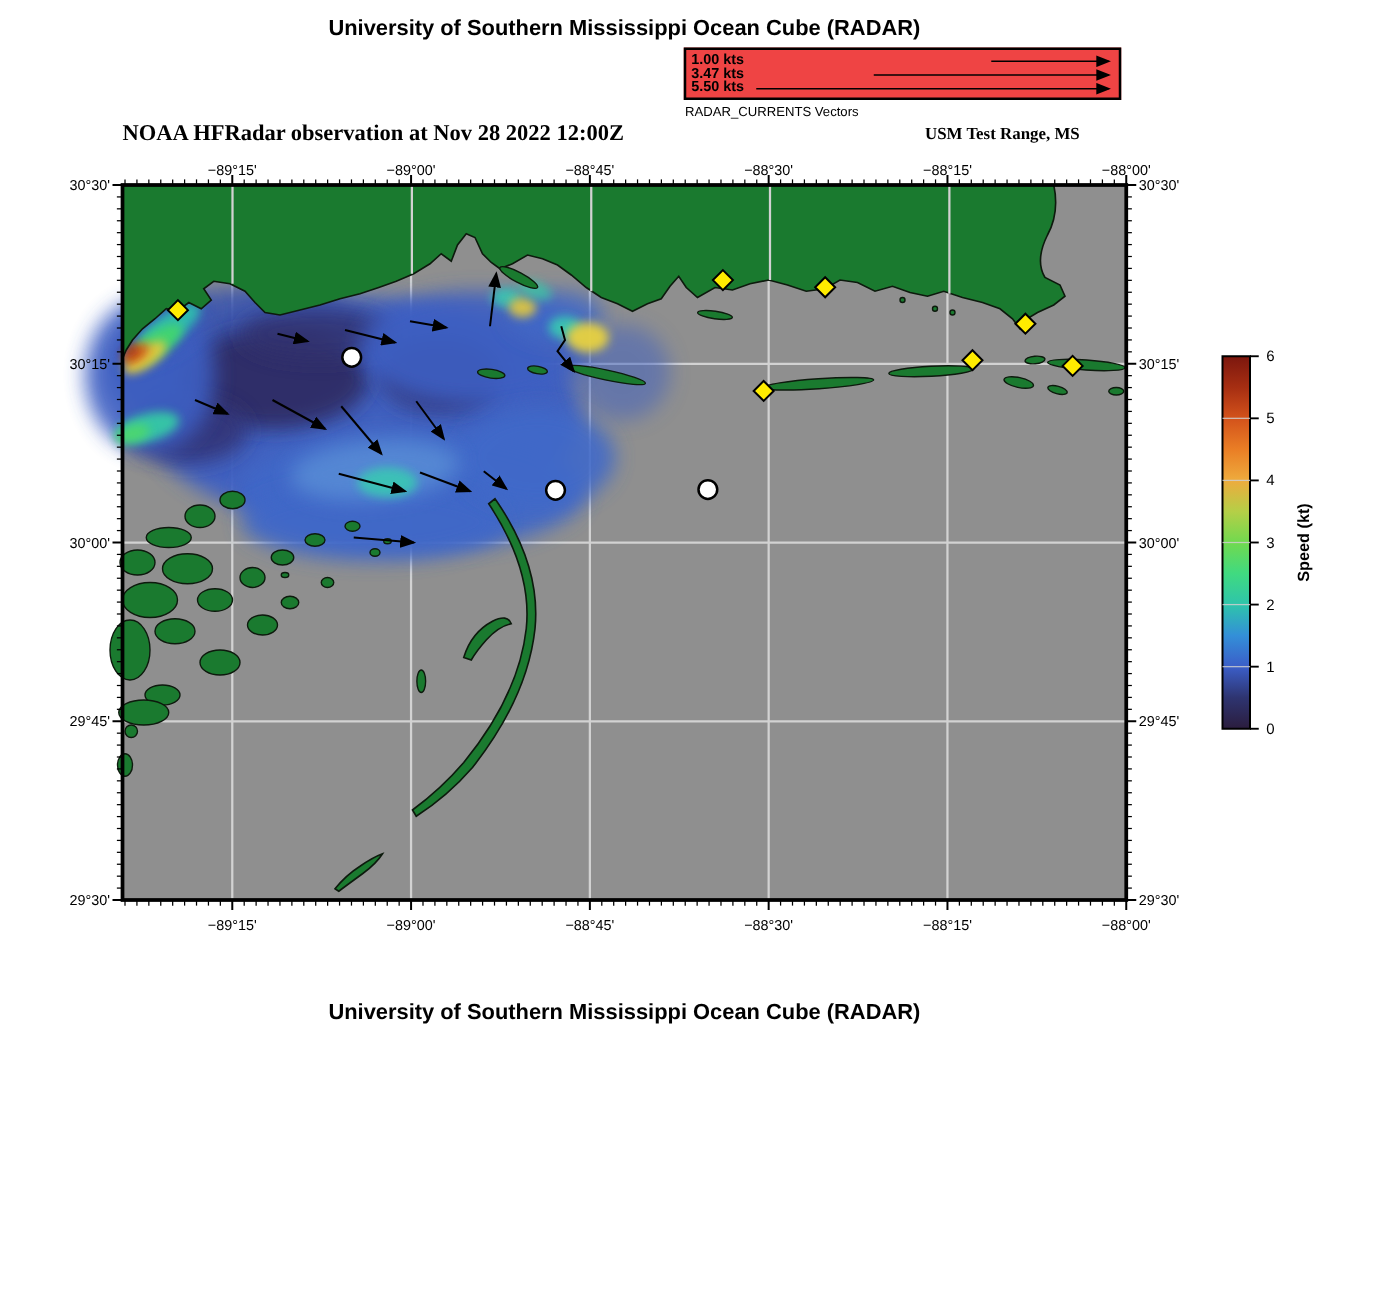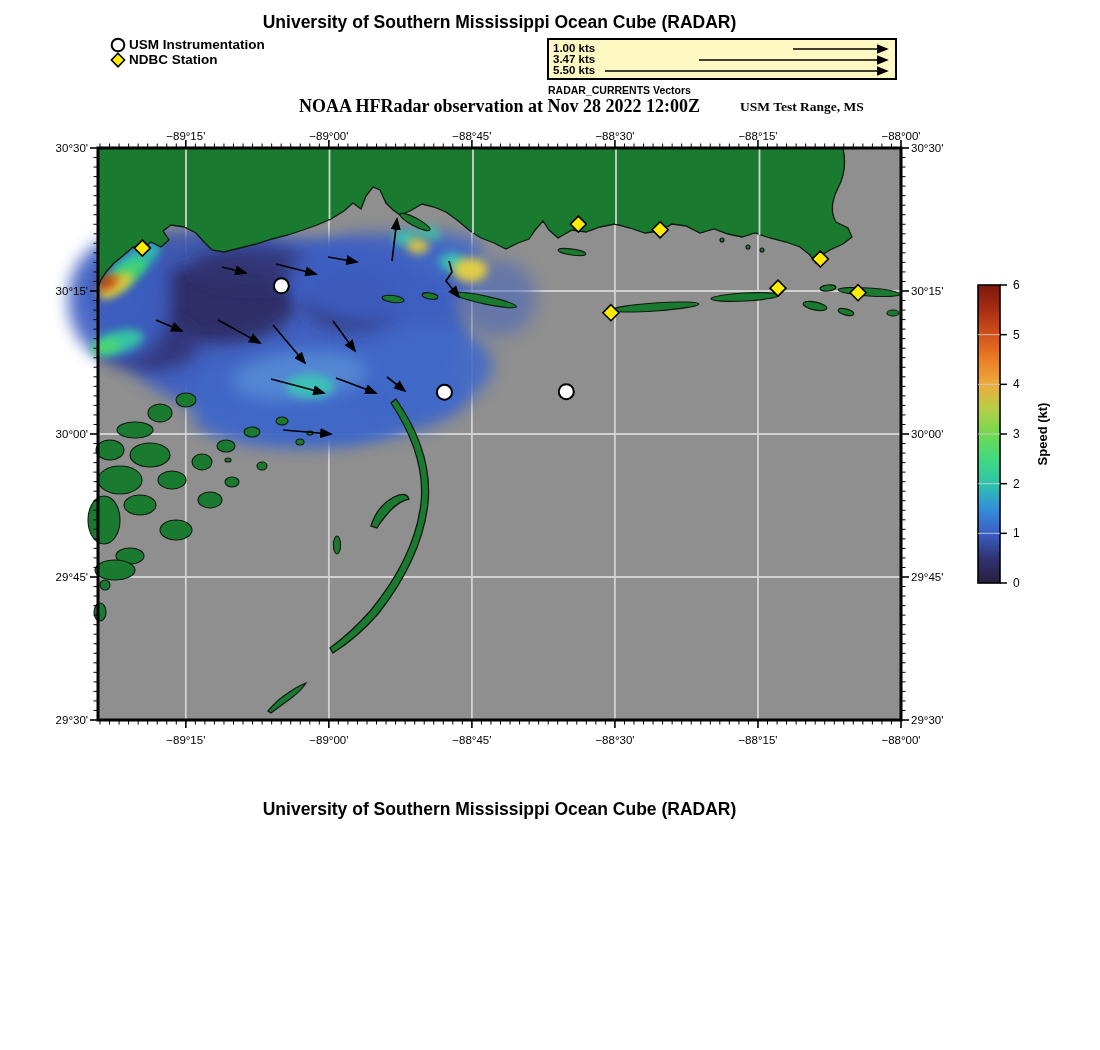--- a/index.html
+++ b/index.html
@@ -3,25 +3,25 @@
 <meta charset="utf-8">
 <style>
   html,body{margin:0;padding:0;background:#ffffff;}
   #page{position:relative;width:1100px;height:1050px;background:#ffffff;overflow:hidden;
         font-family:"Liberation Sans",sans-serif;color:#000;}
   .abs{position:absolute;}
   #top-title{left:98px;top:12px;width:803px;text-align:center;font-size:17.5px;font-weight:bold;}
   #legend{left:110px;top:37px;}
   .legend-row{display:flex;align-items:center;height:15px;font-size:13.5px;font-weight:bold;}
   .legend-row svg{margin-right:2px;}
-  #vector-box{left:547px;top:38px;width:350px;height:42px;border:2.5px solid #000;box-sizing:border-box;background:#fef9c3;}
+  #vector-box{left:547px;top:38px;width:350px;height:42px;border:2.5px solid #000;box-sizing:border-box;background:#ef4444;}
   #vector-box .vrow{position:absolute;left:4px;font-size:11.5px;font-weight:bold;line-height:12px;}
   #vector-svg{position:absolute;left:0;top:0;}
-  #vector-caption{left:548px;top:84px;font-size:10.5px;font-weight:bold;}
-  #subtitle{left:98px;top:96px;width:803px;text-align:center;font-size:18px;font-weight:bold;
+  #vector-caption{left:548px;top:84px;font-size:10.5px;font-weight:normal;}
+  #subtitle{left:98px;top:96px;width:803px;text-align:left;font-size:18px;font-weight:bold;
             font-family:"Liberation Serif",serif;}
   #range-label{left:740px;top:99px;width:200px;text-align:left;font-size:13.5px;font-weight:bold;
                font-family:"Liberation Serif",serif;}
   #bottom-title{left:98px;top:799px;width:803px;text-align:center;font-size:17.5px;font-weight:bold;}
   #map-svg{position:absolute;left:0;top:0;}
 </style>
 </head>
 <body>
 
 <div id="page">
@@ -531,34 +531,20 @@
         <line x1="1000" y1="334.66666666666663" x2="1007" y2="334.66666666666663" stroke="#000" stroke-width="1.5"></line>
         <text x="1013" y="338.66666666666663" font-size="12">5</text>
         <line x1="1000" y1="285" x2="1007" y2="285" stroke="#000" stroke-width="1.5"></line>
         <text x="1013" y="289" font-size="12">6</text>
         <text x="1047" y="434" text-anchor="middle" font-size="13" font-weight="bold" transform="rotate(-90 1047 434)">Speed (kt)</text>
       </g>
   </svg>
 
   <div class="abs" id="top-title">University of Southern Mississippi Ocean Cube (RADAR)</div>
 
-  <div class="abs" id="legend">
-    <div class="legend-row">
-      <svg width="17" height="16">
-        <circle cx="8" cy="8" r="6.3" fill="#ffffff" stroke="#000" stroke-width="2"></circle>
-      </svg>
-      <span>USM Instrumentation</span>
-    </div>
-    <div class="legend-row">
-      <svg width="17" height="16">
-        <path d="M8,1.2 L14.6,8 L8,14.8 L1.4,8 Z" fill="#ffec00" stroke="#000" stroke-width="1.6"></path>
-      </svg>
-      <span>NDBC Station</span>
-    </div>
-  </div>
 
   <div class="abs" id="vector-box">
     <svg id="vector-svg" width="345" height="37">
       <defs>
         <marker id="ahbox" viewBox="0 0 10 8" refX="8.5" refY="4" markerWidth="9" markerHeight="7.2" orient="auto">
           <path d="M0,0 L10,4 L0,8 Z" fill="#000"></path>
         </marker>
       </defs>
       <g id="vector-scale-lines">
           <line x1="244" y1="9" x2="338" y2="9" stroke="#000" stroke-width="1.3" marker-end="url(#ahbox)"></line>

